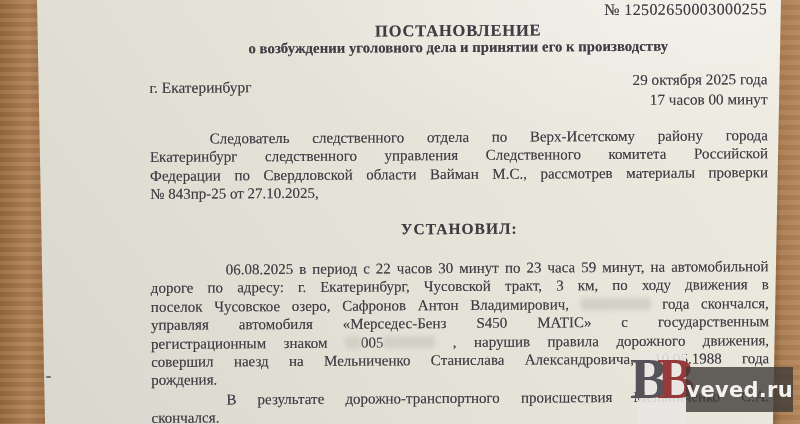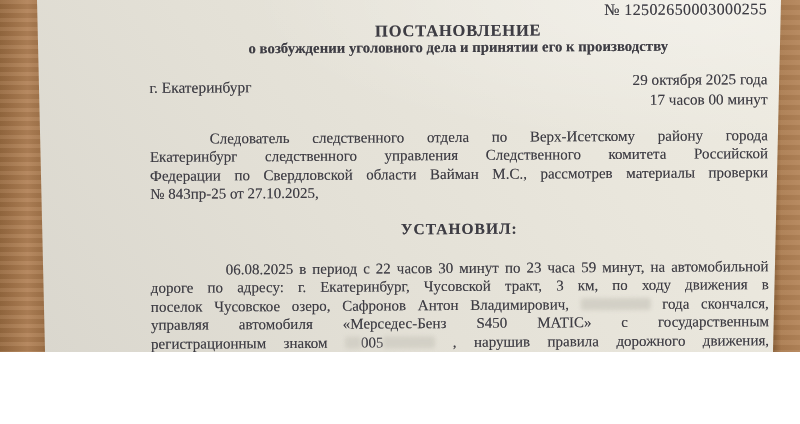--- a/index.html
+++ b/index.html
@@ -1,19 +1,19 @@
 <!DOCTYPE html>
 <html><head>
 <meta charset="utf-8">
 <style>
   html, body { margin:0; padding:0; }
   body { width:800px; height:424px; overflow:hidden; font-family:"Liberation Serif", serif; }
 
   .photo {
-    position:relative; width:800px; height:352px; overflow:hidden;
+    position:relative; width:800px; height:424px; overflow:hidden;
     background:
       radial-gradient(120% 90% at 85% 0%, rgba(255,255,255,0.35) 0%, rgba(255,255,255,0) 45%),
       linear-gradient(55deg, #d9d6cd 0%, #e3e0d6 40%, #e9e6dc 70%, #eeebe1 100%);
     text-decoration: underline;
   }
 
   
   .wood-left {
     position:absolute; top:0; bottom:0; left:0; width:50px;
     clip-path: polygon(0 0, 37px 0, 45px 100%, 0 100%);

